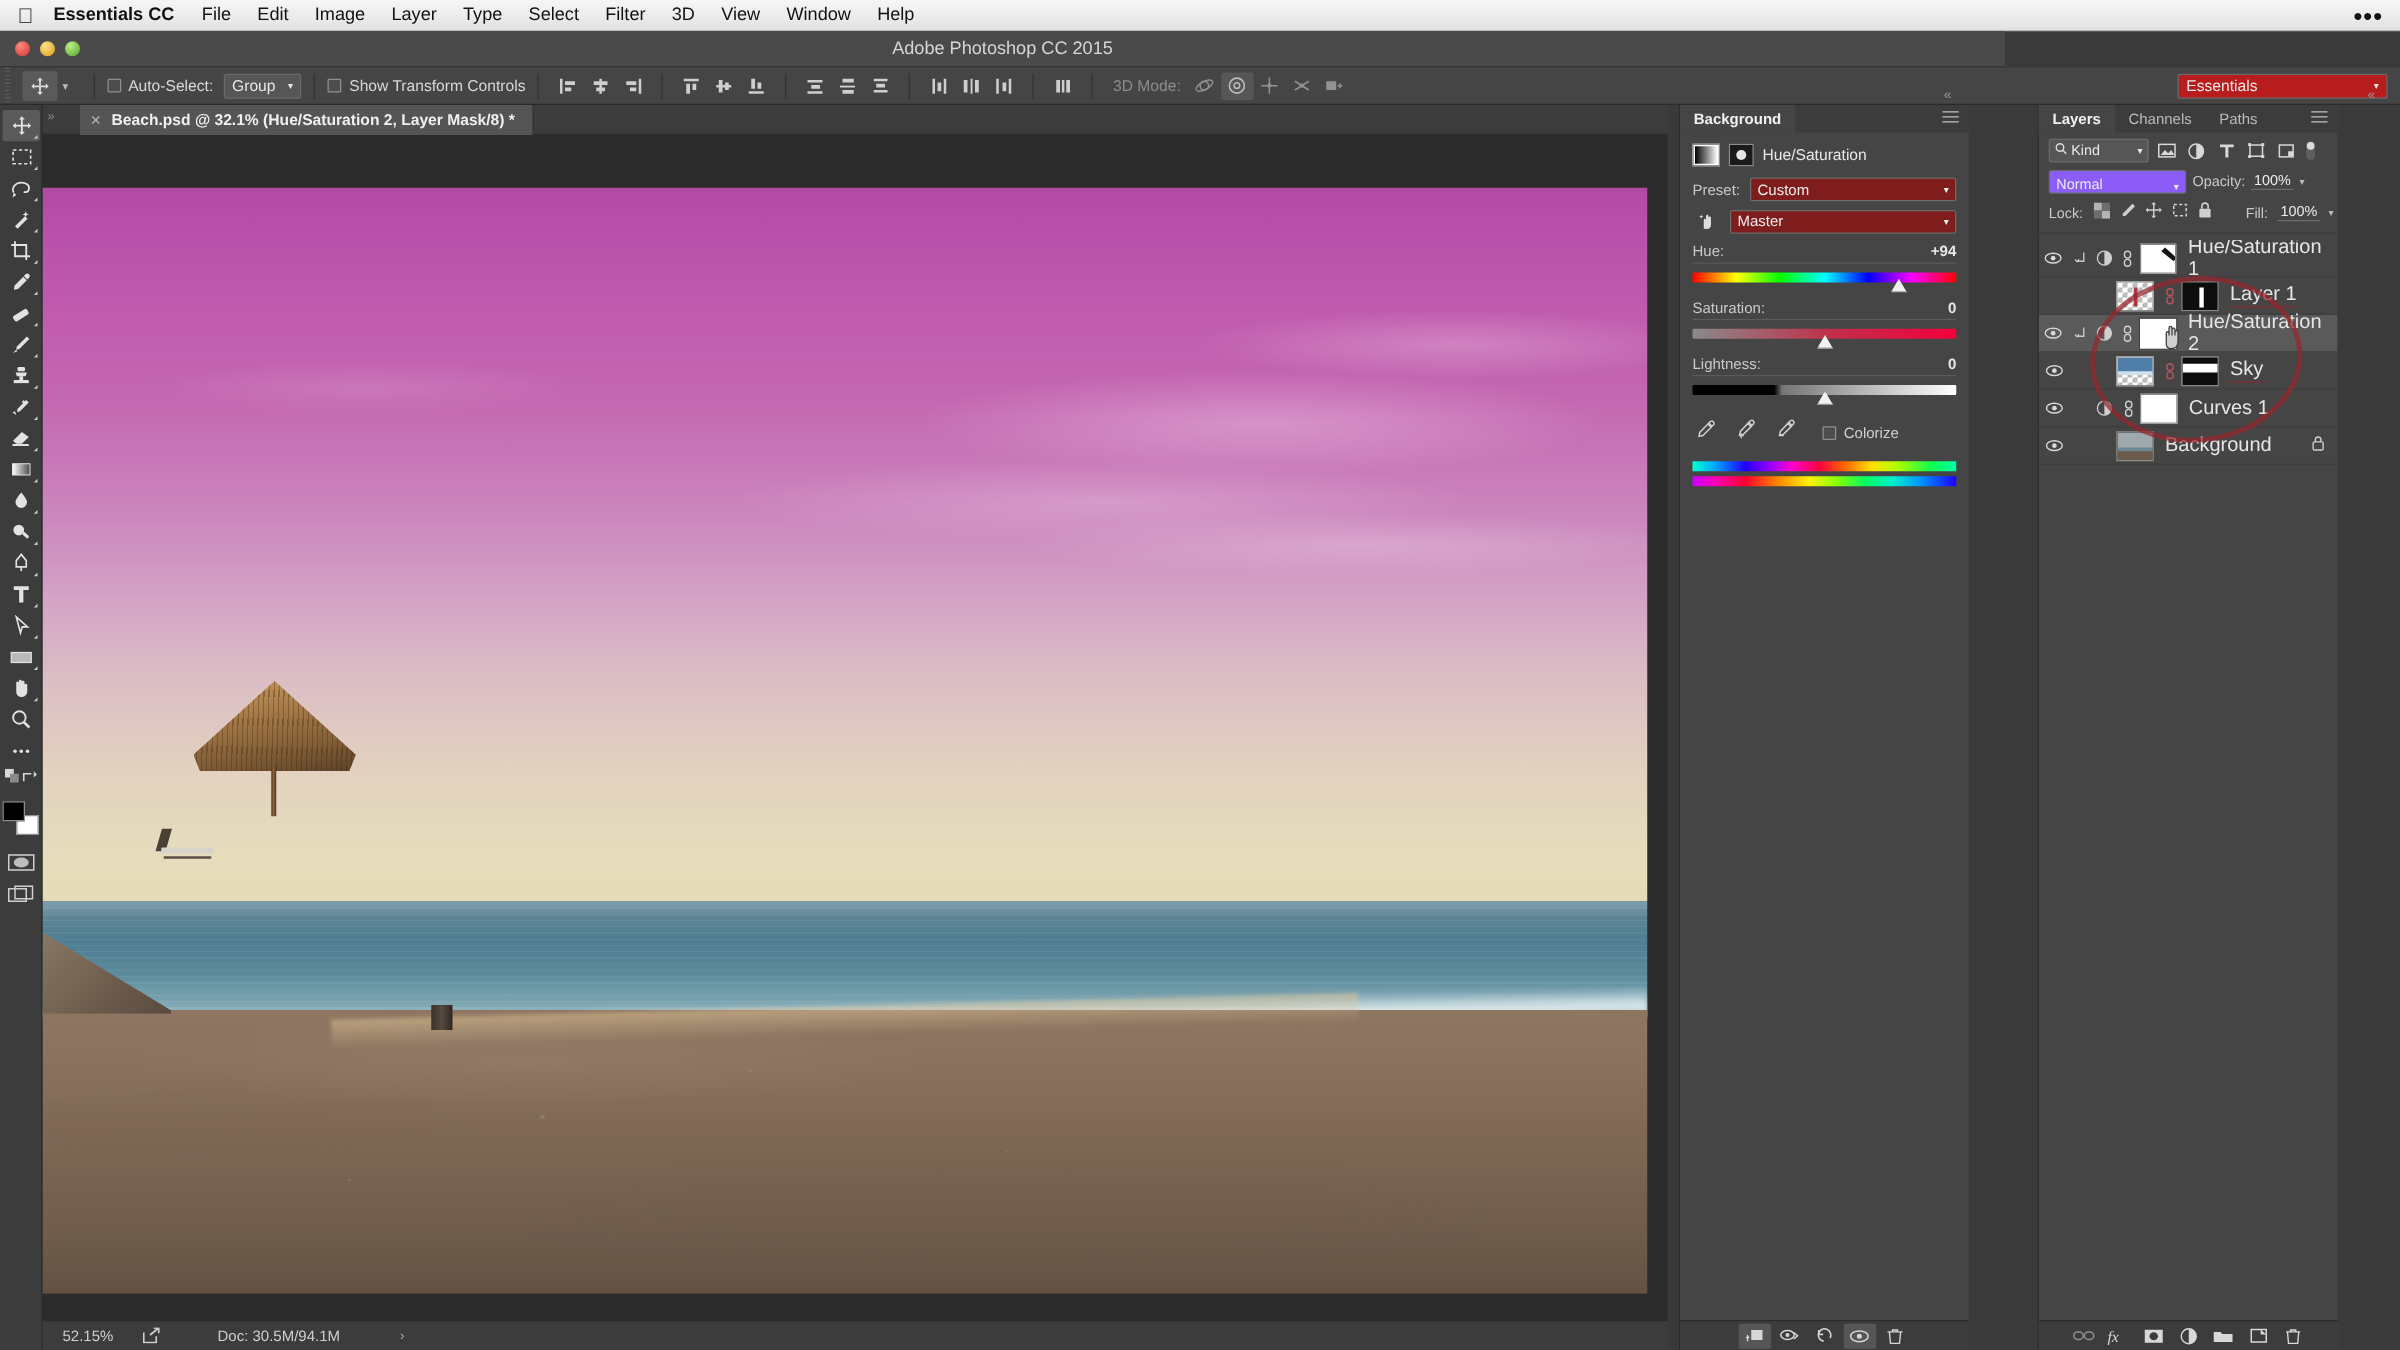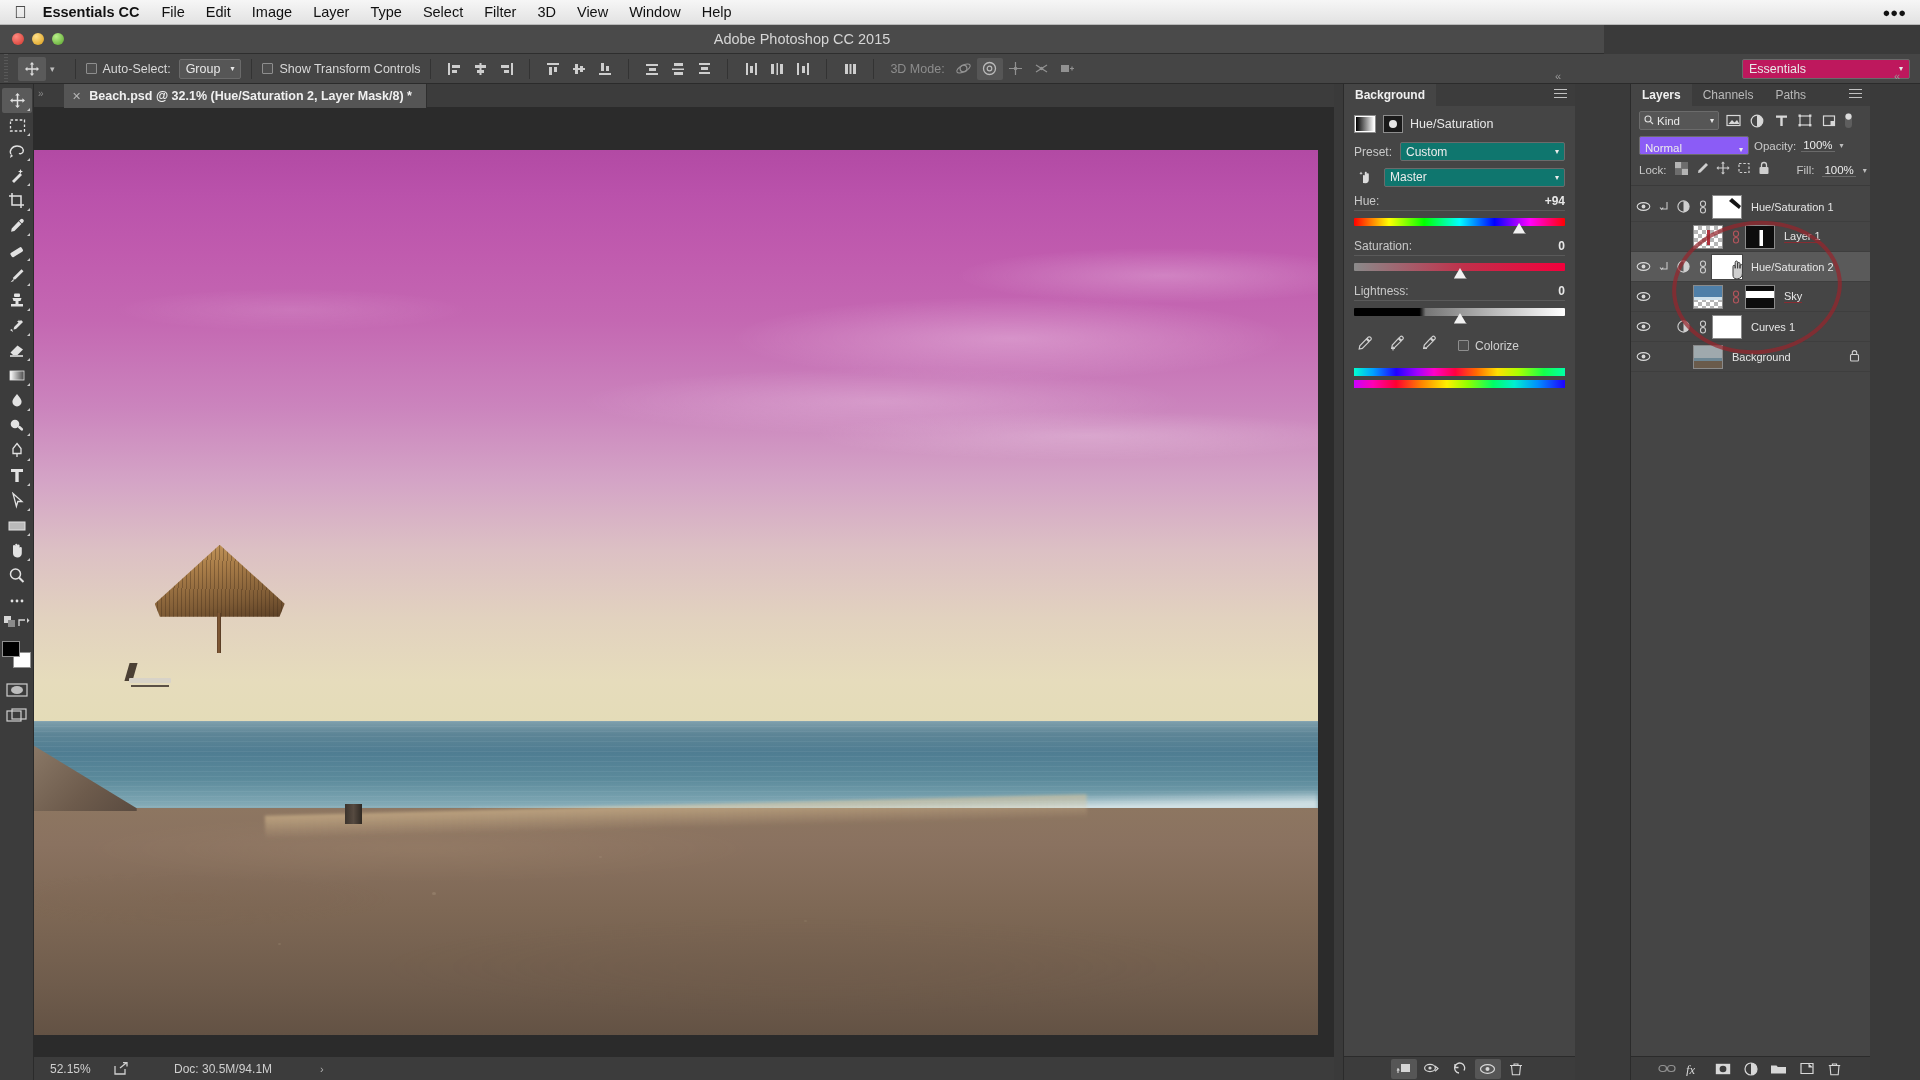--- a/index.html
+++ b/index.html
@@ -54,21 +54,21 @@
   .ob-caret { margin: 0 10px 0 4px; font-size: 9px; color:#bdbdbd; }
   .ob-sep { width: 1px; height: 20px; background:#333; margin: 0 10px; }
   .cbx { width: 11px; height: 11px; border: 1px solid #8e8e8e; background:#4d4d4d;
          display:inline-block; vertical-align:-1px; margin-right:6px; border-radius:1px;}
   .ob-select {
     background:#565656; border:1px solid #6a6a6a; border-radius:2px; height:20px;
     display:inline-flex; align-items:center; padding:0 6px; gap:10px; margin-left:8px; color:#e8e8e8;
   }
   .ob-icon { width: 26px; height: 22px; display:flex; align-items:center; justify-content:center; opacity:.9;}
   #workspace-select {
-    position:absolute; right: 10px; background:#be185d; border:1px solid #6a6a6a;
+    position:absolute; right: 10px; background:#b91c1c; border:1px solid #6a6a6a;
     border-radius:2px; height:20px; width:168px; display:flex; align-items:center;
     padding:0 6px; justify-content:space-between; color:#e8e8e8; font-size:12.5px;
   }
 
   
   #tabbar {
     position: absolute; top: 84px; left: 34px; width: 1300px; height: 24px;
     background: #3c3c3c; border-bottom:1px solid #2b2b2b;
   }
   #doctab {
@@ -196,21 +196,21 @@
   .prop-head .title { color:#e8e8e8; font-size:12.5px; }
   .thumbico { width:22px; height:18px; border:1px solid #8d8d8d; background:#fff; position:relative; overflow:hidden;}
   .thumbico .grad { position:absolute; inset:1px; background:linear-gradient(to right,#000,#fff);}
   .maskico { width:20px; height:18px; background:#1a1a1a; border:1px solid #8d8d8d;
              display:flex; align-items:center; justify-content:center;}
   .maskico .dot { width:8px; height:8px; border-radius:50%; background:#e6e6e6;}
 
   .prop-row { display:flex; align-items:center; padding: 3px 10px; gap:8px; }
   .prop-label { color:#c9c9c9; font-size:12px; }
   .ps-select {
-    flex:1; height:19px; background:#0f766e; border:1px solid #6b6b6b; border-radius:2px;
+    flex:1; height:19px; background:#7f1d1d; border:1px solid #6b6b6b; border-radius:2px;
     display:flex; align-items:center; justify-content:space-between; padding:0 5px;
     color:#ececec; font-size:12px;
   }
   .handicon { width:22px; height:20px; display:flex; align-items:center; justify-content:center;}
 
   .slider-block { padding: 4px 10px 0 10px; }
   .slider-top { display:flex; justify-content:space-between; align-items:baseline;
     border-bottom:1px solid #5a5a5a; padding-bottom:2px; }
   .slider-top .lab { color:#c9c9c9; font-size:12px; }
   .slider-top .val { color:#e8e8e8; font-size:12px;font-weight:bold; }
@@ -263,21 +263,21 @@
   .lockrow .lk { color:#c9c9c9; font-size:11.5px; margin-right:1px;}
 
   .layer-list { position:absolute; top:108px; left:0; right:0; bottom:24px; overflow:hidden; }
   .layer-row { height:30px; display:flex; align-items:center; position:relative;
      border-bottom:1px solid #3e3e3e; }
   .layer-row.selected { background:#5a5a5a; }
   .eyecell { width:24px; display:flex; justify-content:center; align-items:center; }
   .lcell { width:19px; display:flex; justify-content:center; align-items:center; }
   .lthumb { width:30px; height:24px; border:1px solid #8a8a8a; margin-right:3px; position:relative; overflow:hidden;}
   .lthumb.sel-outline { border:1px solid #fff; outline:1px solid #454545; }
-  .lname { color:#e6e6e6; font-size:11px; margin-left:6px; }
+  .lname { color:#e6e6e6; font-size:16px; margin-left:6px; }
   .lock-end { position:absolute; right:10px; }
   .checker {
     background-image:
       linear-gradient(45deg,#b5b5b5 25%,transparent 25%,transparent 75%,#b5b5b5 75%),
       linear-gradient(45deg,#b5b5b5 25%,transparent 25%,transparent 75%,#b5b5b5 75%);
     background-size:8px 8px; background-position:0 0,4px 4px; background-color:#fff;
   }
   .corner-mark { position:absolute; width:5px; height:5px; border-color:#fff; border-style:solid; }
 
   

